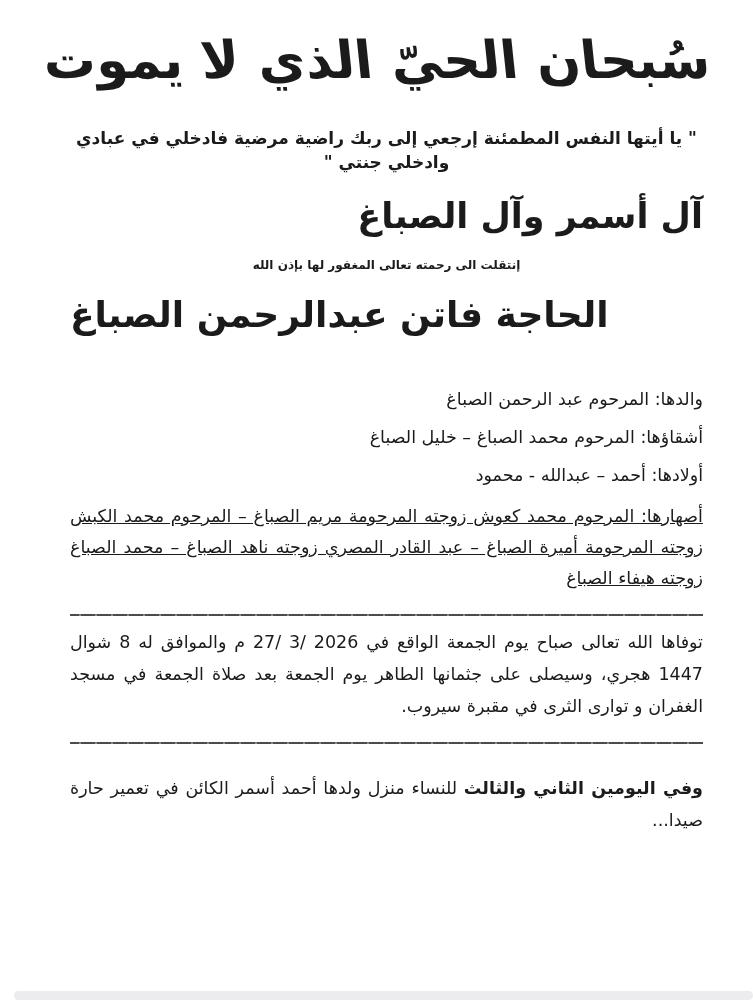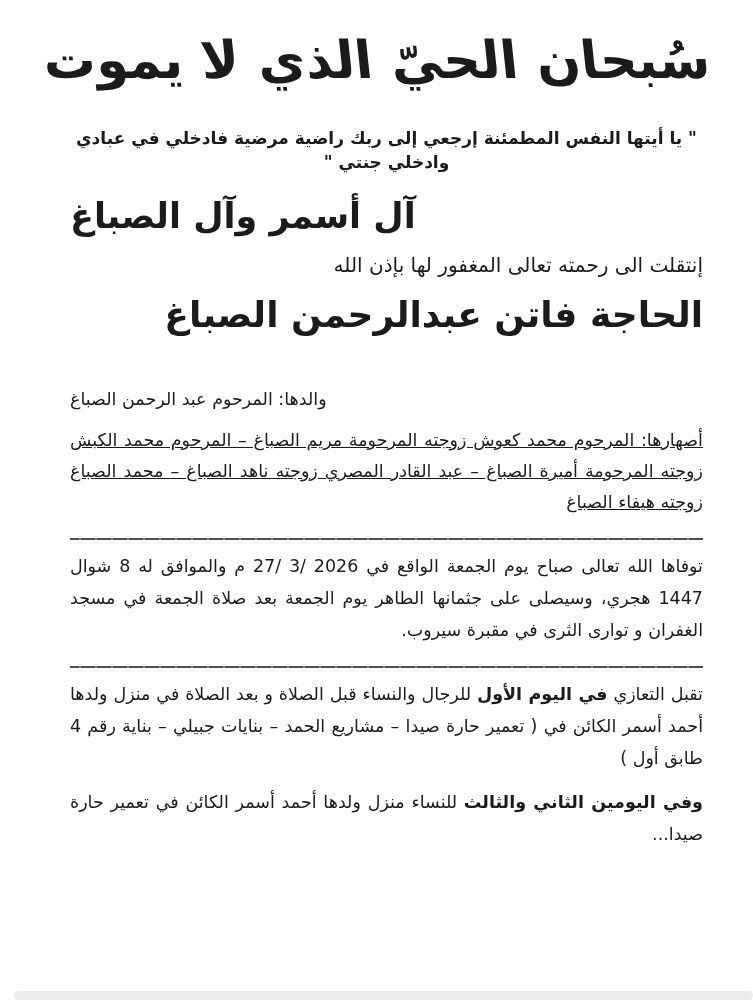--- a/index.html
+++ b/index.html
@@ -34,68 +34,68 @@
   }
   .verse {
     margin-top: 16px;
     text-align: center;
     font-size: 17px;
     font-weight: 700;
     line-height: 24px;
   }
   .families {
     margin: 18px 0 0 0;
-    text-align: left;
+    text-align: right;
     font-size: 35px;
     font-weight: 800;
     line-height: 48px;
   }
   .passing {
     margin-top: 14px;
-    text-align: right;
-    font-size: 20px;
-    font-weight: 400;
+    text-align: center;
+    font-size: 12px;
+    font-weight: 700;
     line-height: 23px;
   }
   .deceased {
     margin: 12px 0 0 0;
-    text-align: right;
+    text-align: left;
     font-size: 36px;
     font-weight: 800;
     line-height: 52px;
   }
   .relatives {
     margin-top: 46px;
     font-size: 17.5px;
   }
   .rel-line {
     line-height: 24px;
     margin-bottom: 14px;
-    text-align: left;
+    text-align: right;
   }
   .rel-multi {
     text-align: justify;
     line-height: 31px;
     margin-bottom: 10px;
     text-decoration: underline;
   }
   .separator {
     height: 2px;
     background: repeating-linear-gradient(to left, #4d4d4d 0 14px, #8a8a8a 14px 16px);
     margin-top: 20px;
   }
   .para {
     margin: 10px 0 0 0;
     font-size: 17.5px;
     line-height: 32px;
     text-align: justify;
   }
   .para .bold-seg { font-weight: 800; }
   .para-last {
-    margin-top: 12px;
+    margin-top: 28px;
   }
   .bottom-bar {
     position: absolute;
     bottom: 0; left: 14px; right: 0;
     height: 9px;
     background: #ececef;
     border-radius: 6px;
   }
 </style>
 </head>
@@ -110,30 +110,31 @@
     <div class="verse">" يا أيتها النفس المطمئنة إرجعي إلى ربك راضية مرضية فادخلي في عبادي وادخلي جنتي "</div>
 
     <h1 class="families">آل أسمر وآل الصباغ</h1>
 
     <div class="passing">إنتقلت الى رحمته تعالى المغفور لها بإذن الله</div>
 
     <h2 class="deceased">الحاجة فاتن عبدالرحمن الصباغ</h2>
 
     <div class="relatives">
       <div class="rel-line">والدها: المرحوم عبد الرحمن الصباغ</div>
+      <div class="rel-line">أشقاؤها: المرحوم محمد الصباغ – خليل الصباغ</div>
+      <div class="rel-line">أولادها: أحمد – عبدالله - محمود</div>
       <div class="rel-line rel-multi">أصهارها: المرحوم محمد كعوش زوجته المرحومة مريم الصباغ – المرحوم محمد الكبش زوجته المرحومة أميرة الصباغ – عبد القادر المصري زوجته ناهد الصباغ – محمد الصباغ زوجته هيفاء الصباغ</div>
     </div>
 
     <div class="separator"></div>
 
     <p class="para">توفاها الله تعالى صباح يوم الجمعة الواقع في ‪27/ 3/ 2026‬ م والموافق له 8 شوال 1447 هجري، وسيصلى على جثمانها الطاهر يوم الجمعة بعد صلاة الجمعة في مسجد الغفران و توارى الثرى في مقبرة سيروب.</p>
 
     <div class="separator"></div>
 
-    <p class="para"><span>تقبل التعازي </span><span class="bold-seg">في اليوم الأول</span><span> للرجال والنساء قبل الصلاة و بعد الصلاة في منزل ولدها أحمد أسمر الكائن في ( تعمير حارة صيدا – مشاريع الحمد – بنايات جبيلي – بناية رقم 4 طابق أول )</span></p>
 
     <p class="para para-last"><span class="bold-seg">وفي اليومين الثاني والثالث</span><span> للنساء منزل ولدها أحمد أسمر الكائن في تعمير حارة صيدا...</span></p>
 
   </div>
 
   <div class="bottom-bar"></div>
 
 </div>
 
 </body></html>

